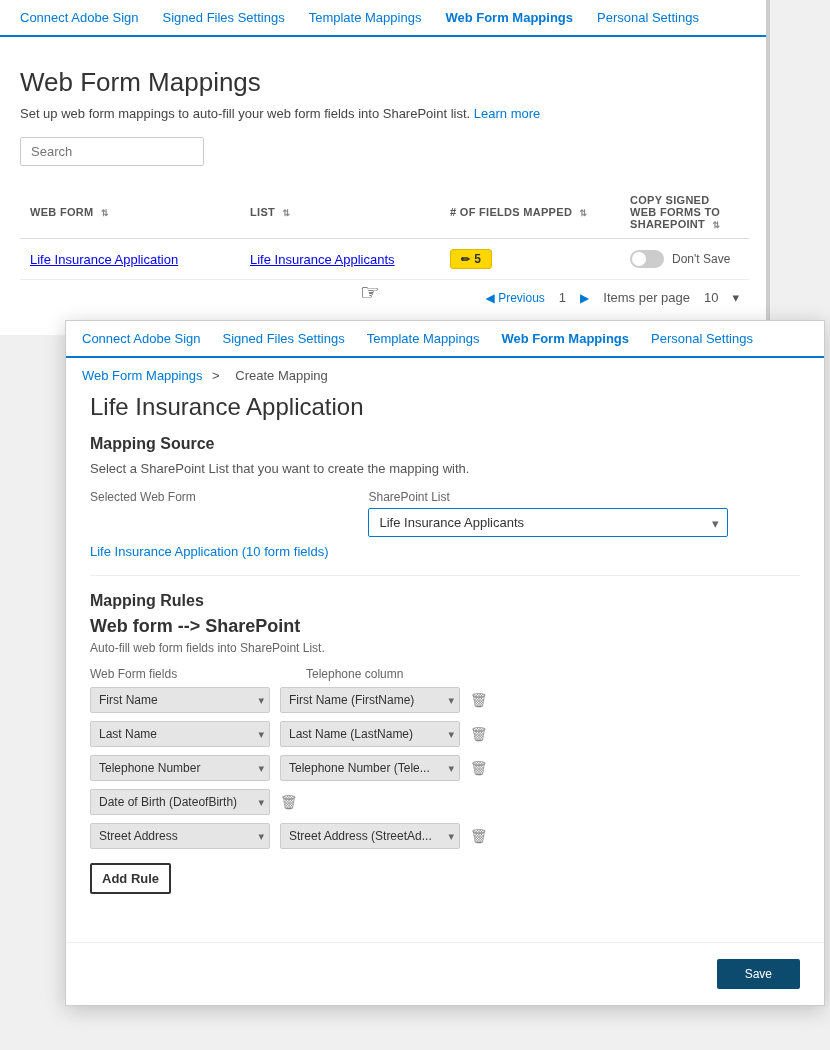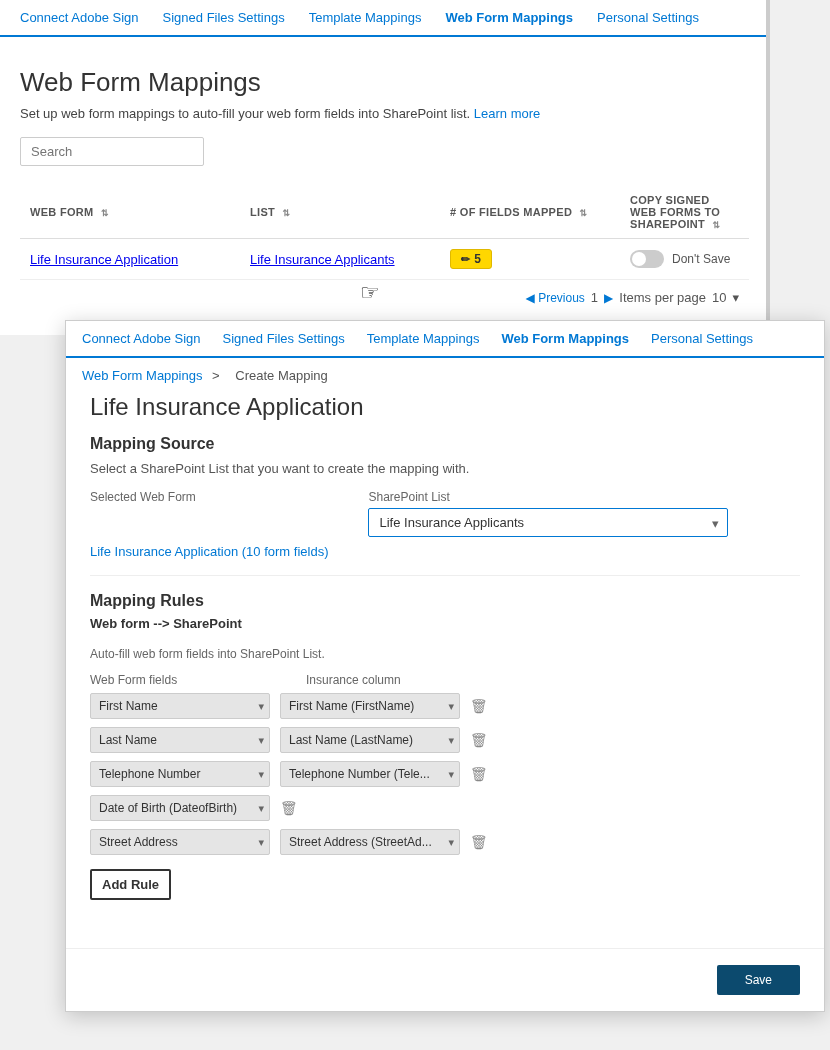--- a/index.html
+++ b/index.html
@@ -152,21 +152,21 @@
       border-radius: 50%;
     }
 
     .pagination {
       display: flex;
       align-items: center;
       justify-content: flex-end;
       padding: 10px 10px;
       font-size: 13px;
       color: #555;
-      gap: 6px;
+      gap: 14px;
     }
     .page-nav { color: #0078d4; cursor: pointer; font-size: 12px; }
 
     
     .modal-panel {
       position: absolute;
       top: 320px;
       left: 65px;
       width: 760px;
       background: #fff;
@@ -269,24 +269,24 @@
     }
 
     .mapping-rules-title {
       font-size: 16px;
       font-weight: 700;
       color: #333;
       margin-bottom: 6px;
     }
 
     .web-to-sp {
-      font-size: 13px;
+      font-size: 18px;
       font-weight: 600;
       color: #333;
-      margin-bottom: 16px;
+      margin-bottom: 4px;
     }
 
     .auto-fill-desc {
       font-size: 12px;
       color: #666;
       margin-bottom: 12px;
     }
 
     .fields-header {
       display: flex;
@@ -491,21 +491,21 @@
 
     <hr class="divider">
 
     <div class="mapping-rules-title">Mapping Rules</div>
     <div class="web-to-sp">Web form --&gt; SharePoint</div>
     <div class="auto-fill-desc">Auto-fill web form fields into SharePoint List.</div>
 
     <div class="fields-header">
       <div class="fh-label fh-webform">Web Form fields</div>
       <div style="width:16px;"></div>
-      <div class="fh-label fh-sp">Insurance column</div>
+      <div class="fh-label fh-sp">Telephone column</div>
     </div>
 
     
     <div class="rule-row">
       <div class="field-select-wrap">
         <select>
           <option>First Name</option>
         </select>
       </div>
       <div class="field-select-wrap">

